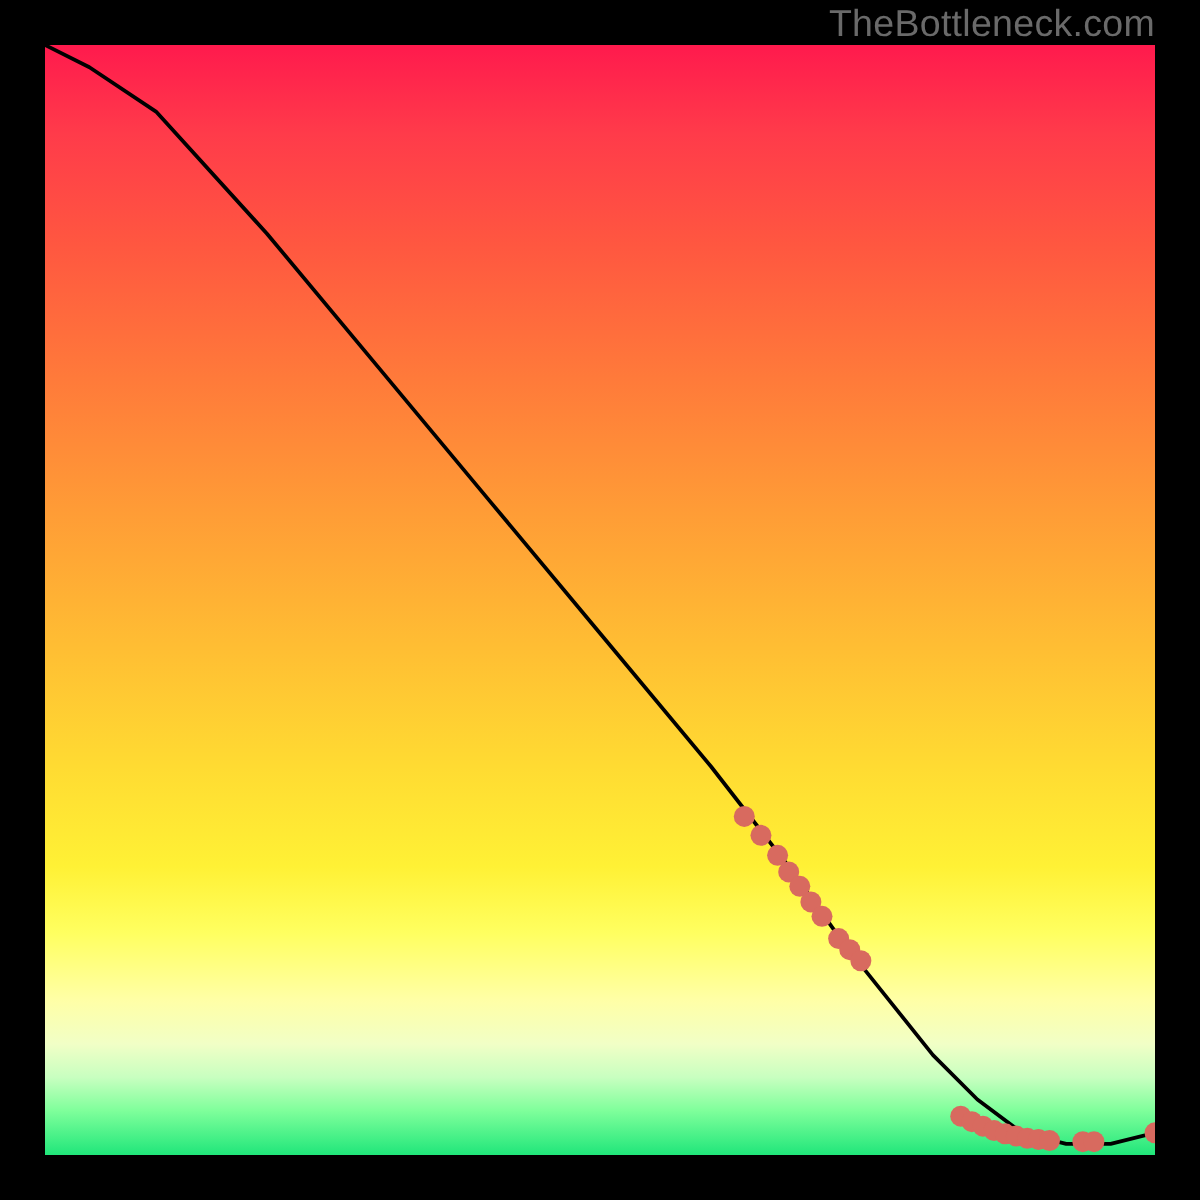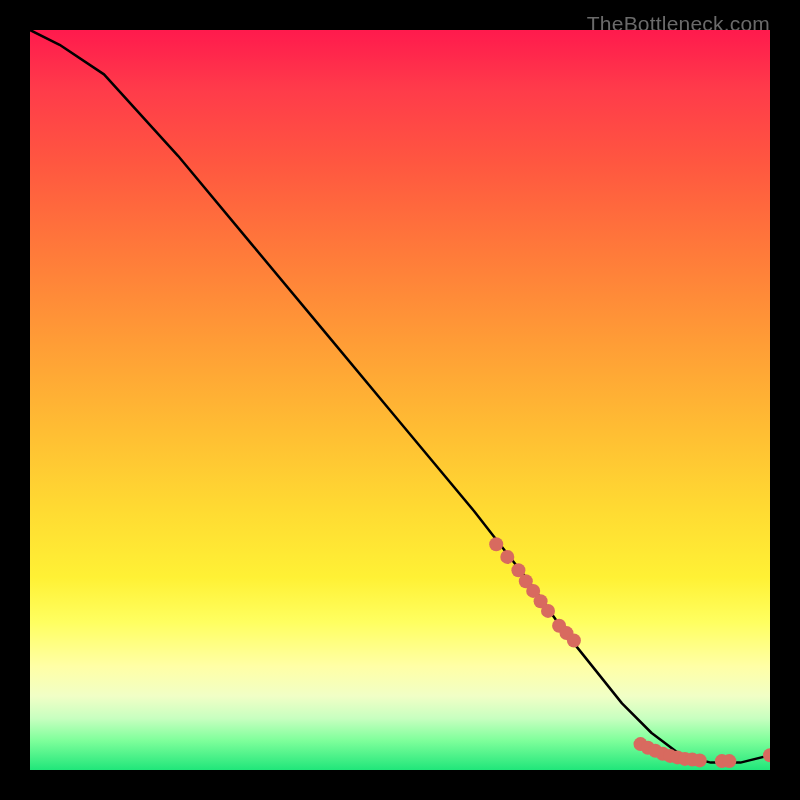--- a/index.html
+++ b/index.html
@@ -47,24 +47,24 @@
     );
   }
   svg.overlay {
     position: absolute;
     left: 0; top: 0;
     width: 100%;
     height: 100%;
   }
   .watermark {
     position: absolute;
-    top: 12px;
+    top: 2px;
     right: 30px;
     color: #6a6a6a;
-    font-size: 21px;
+    font-size: 25px;
     font-weight: 500;
     letter-spacing: 0.2px;
     user-select: none;
   }
 </style>
 </head>
 <body>
 
 <div class="frame">
 

